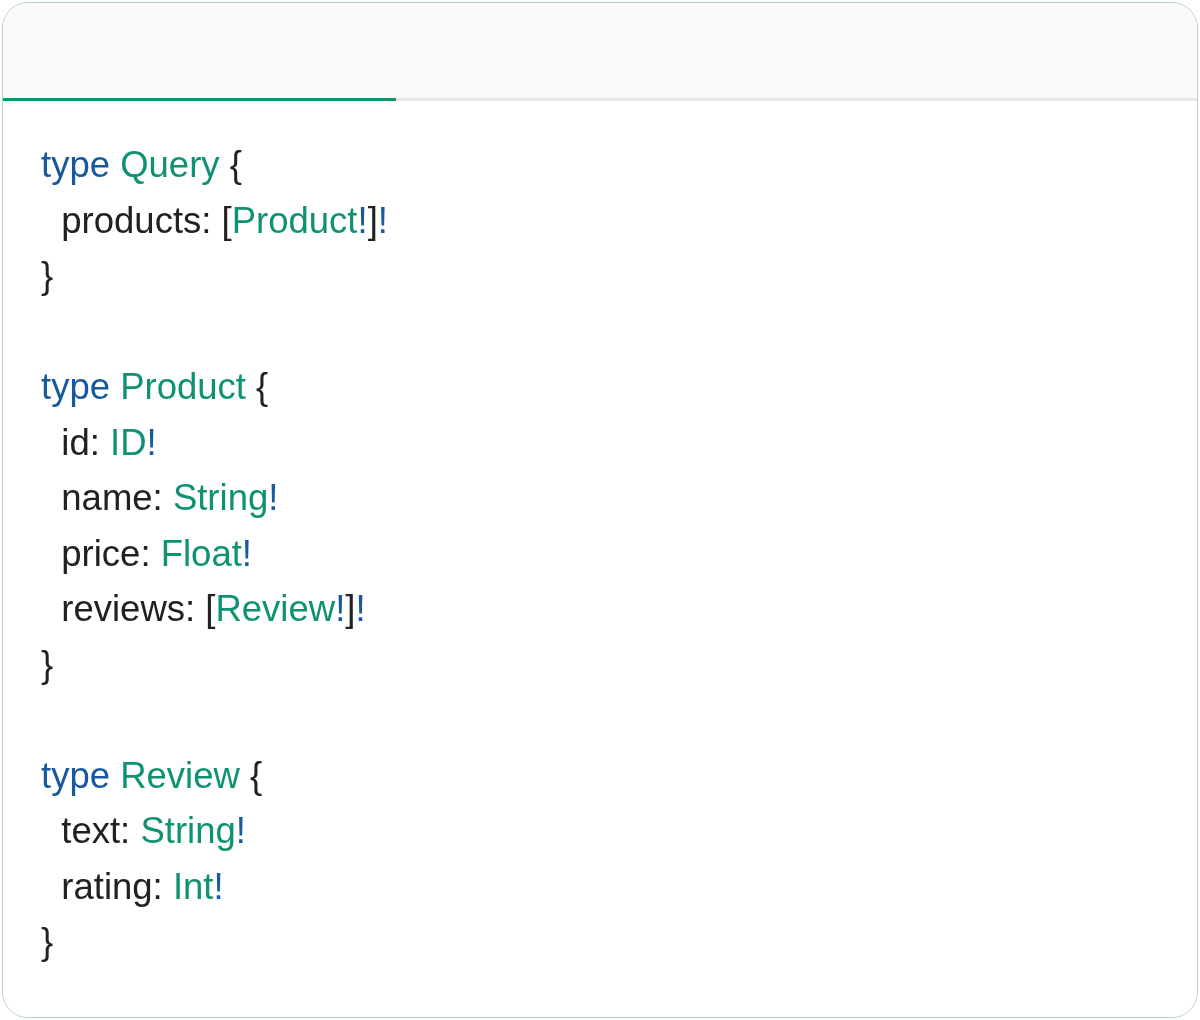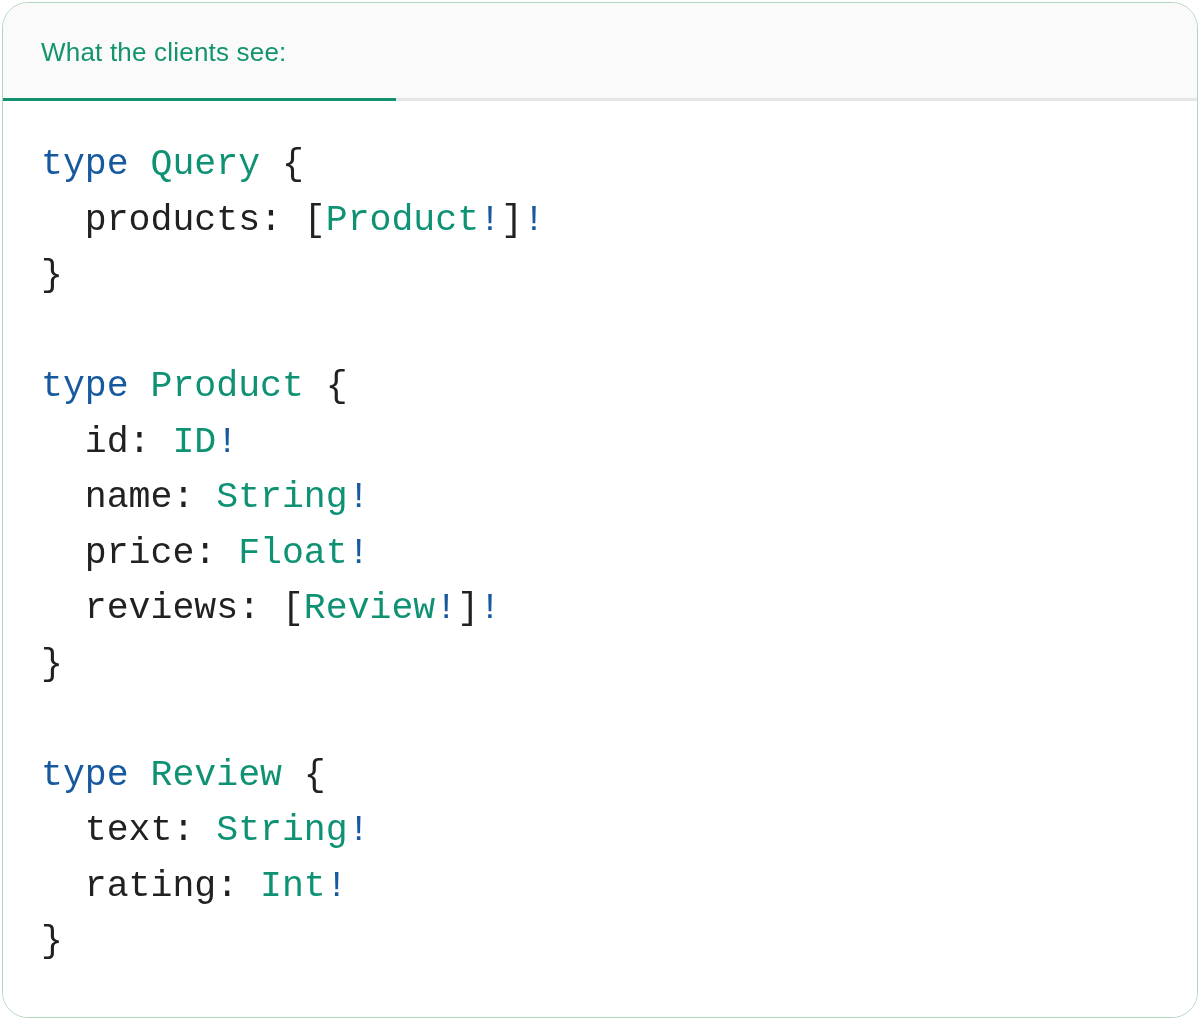--- a/index.html
+++ b/index.html
@@ -66,35 +66,34 @@
     color: var(--label-color, #13946f);
     font-size: 26px;
     font-weight: 500;
     letter-spacing: 0.2px;
   }
   .code-block {
     flex: 1;
     margin: 0;
     padding: 36px 38px 0 38px;
     background: #ffffff;
-    font-family: Liberation Mono, monospace;
+    font-family: Liberation Sans, sans-serif;
     font-size: 36.5px;
     line-height: 55.5px;
     white-space: pre;
     overflow: hidden;
   }
   .code-line {
     min-height: 55.5px;
   }
 </style>
 </head>
 <body>
 
 <div class="card">
   <div class="tab-bar">
     <div class="tab">
-      <span class="tab-label">What the clients see:</span>
       <span class="tab-underline"></span>
     </div>
     <div class="divider"></div>
   </div>
   <pre class="code-block" id="code-block"><div class="code-line"><span style="color: rgb(23, 89, 159);">type</span><span style="color: rgb(33, 33, 33);"> </span><span style="color: rgb(14, 146, 115);">Query</span><span style="color: rgb(33, 33, 33);"> {</span></div><div class="code-line"><span style="color: rgb(33, 33, 33);">  products: [</span><span style="color: rgb(14, 146, 115);">Product</span><span style="color: rgb(23, 89, 159);">!</span><span style="color: rgb(33, 33, 33);">]</span><span style="color: rgb(23, 89, 159);">!</span></div><div class="code-line"><span style="color: rgb(33, 33, 33);">}</span></div><div class="code-line">&nbsp;</div><div class="code-line"><span style="color: rgb(23, 89, 159);">type</span><span style="color: rgb(33, 33, 33);"> </span><span style="color: rgb(14, 146, 115);">Product</span><span style="color: rgb(33, 33, 33);"> {</span></div><div class="code-line"><span style="color: rgb(33, 33, 33);">  id: </span><span style="color: rgb(14, 146, 115);">ID</span><span style="color: rgb(23, 89, 159);">!</span></div><div class="code-line"><span style="color: rgb(33, 33, 33);">  name: </span><span style="color: rgb(14, 146, 115);">String</span><span style="color: rgb(23, 89, 159);">!</span></div><div class="code-line"><span style="color: rgb(33, 33, 33);">  price: </span><span style="color: rgb(14, 146, 115);">Float</span><span style="color: rgb(23, 89, 159);">!</span></div><div class="code-line"><span style="color: rgb(33, 33, 33);">  reviews: [</span><span style="color: rgb(14, 146, 115);">Review</span><span style="color: rgb(23, 89, 159);">!</span><span style="color: rgb(33, 33, 33);">]</span><span style="color: rgb(23, 89, 159);">!</span></div><div class="code-line"><span style="color: rgb(33, 33, 33);">}</span></div><div class="code-line">&nbsp;</div><div class="code-line"><span style="color: rgb(23, 89, 159);">type</span><span style="color: rgb(33, 33, 33);"> </span><span style="color: rgb(14, 146, 115);">Review</span><span style="color: rgb(33, 33, 33);"> {</span></div><div class="code-line"><span style="color: rgb(33, 33, 33);">  text: </span><span style="color: rgb(14, 146, 115);">String</span><span style="color: rgb(23, 89, 159);">!</span></div><div class="code-line"><span style="color: rgb(33, 33, 33);">  rating: </span><span style="color: rgb(14, 146, 115);">Int</span><span style="color: rgb(23, 89, 159);">!</span></div><div class="code-line"><span style="color: rgb(33, 33, 33);">}</span></div></pre>
 </div>
 
 </body></html>

